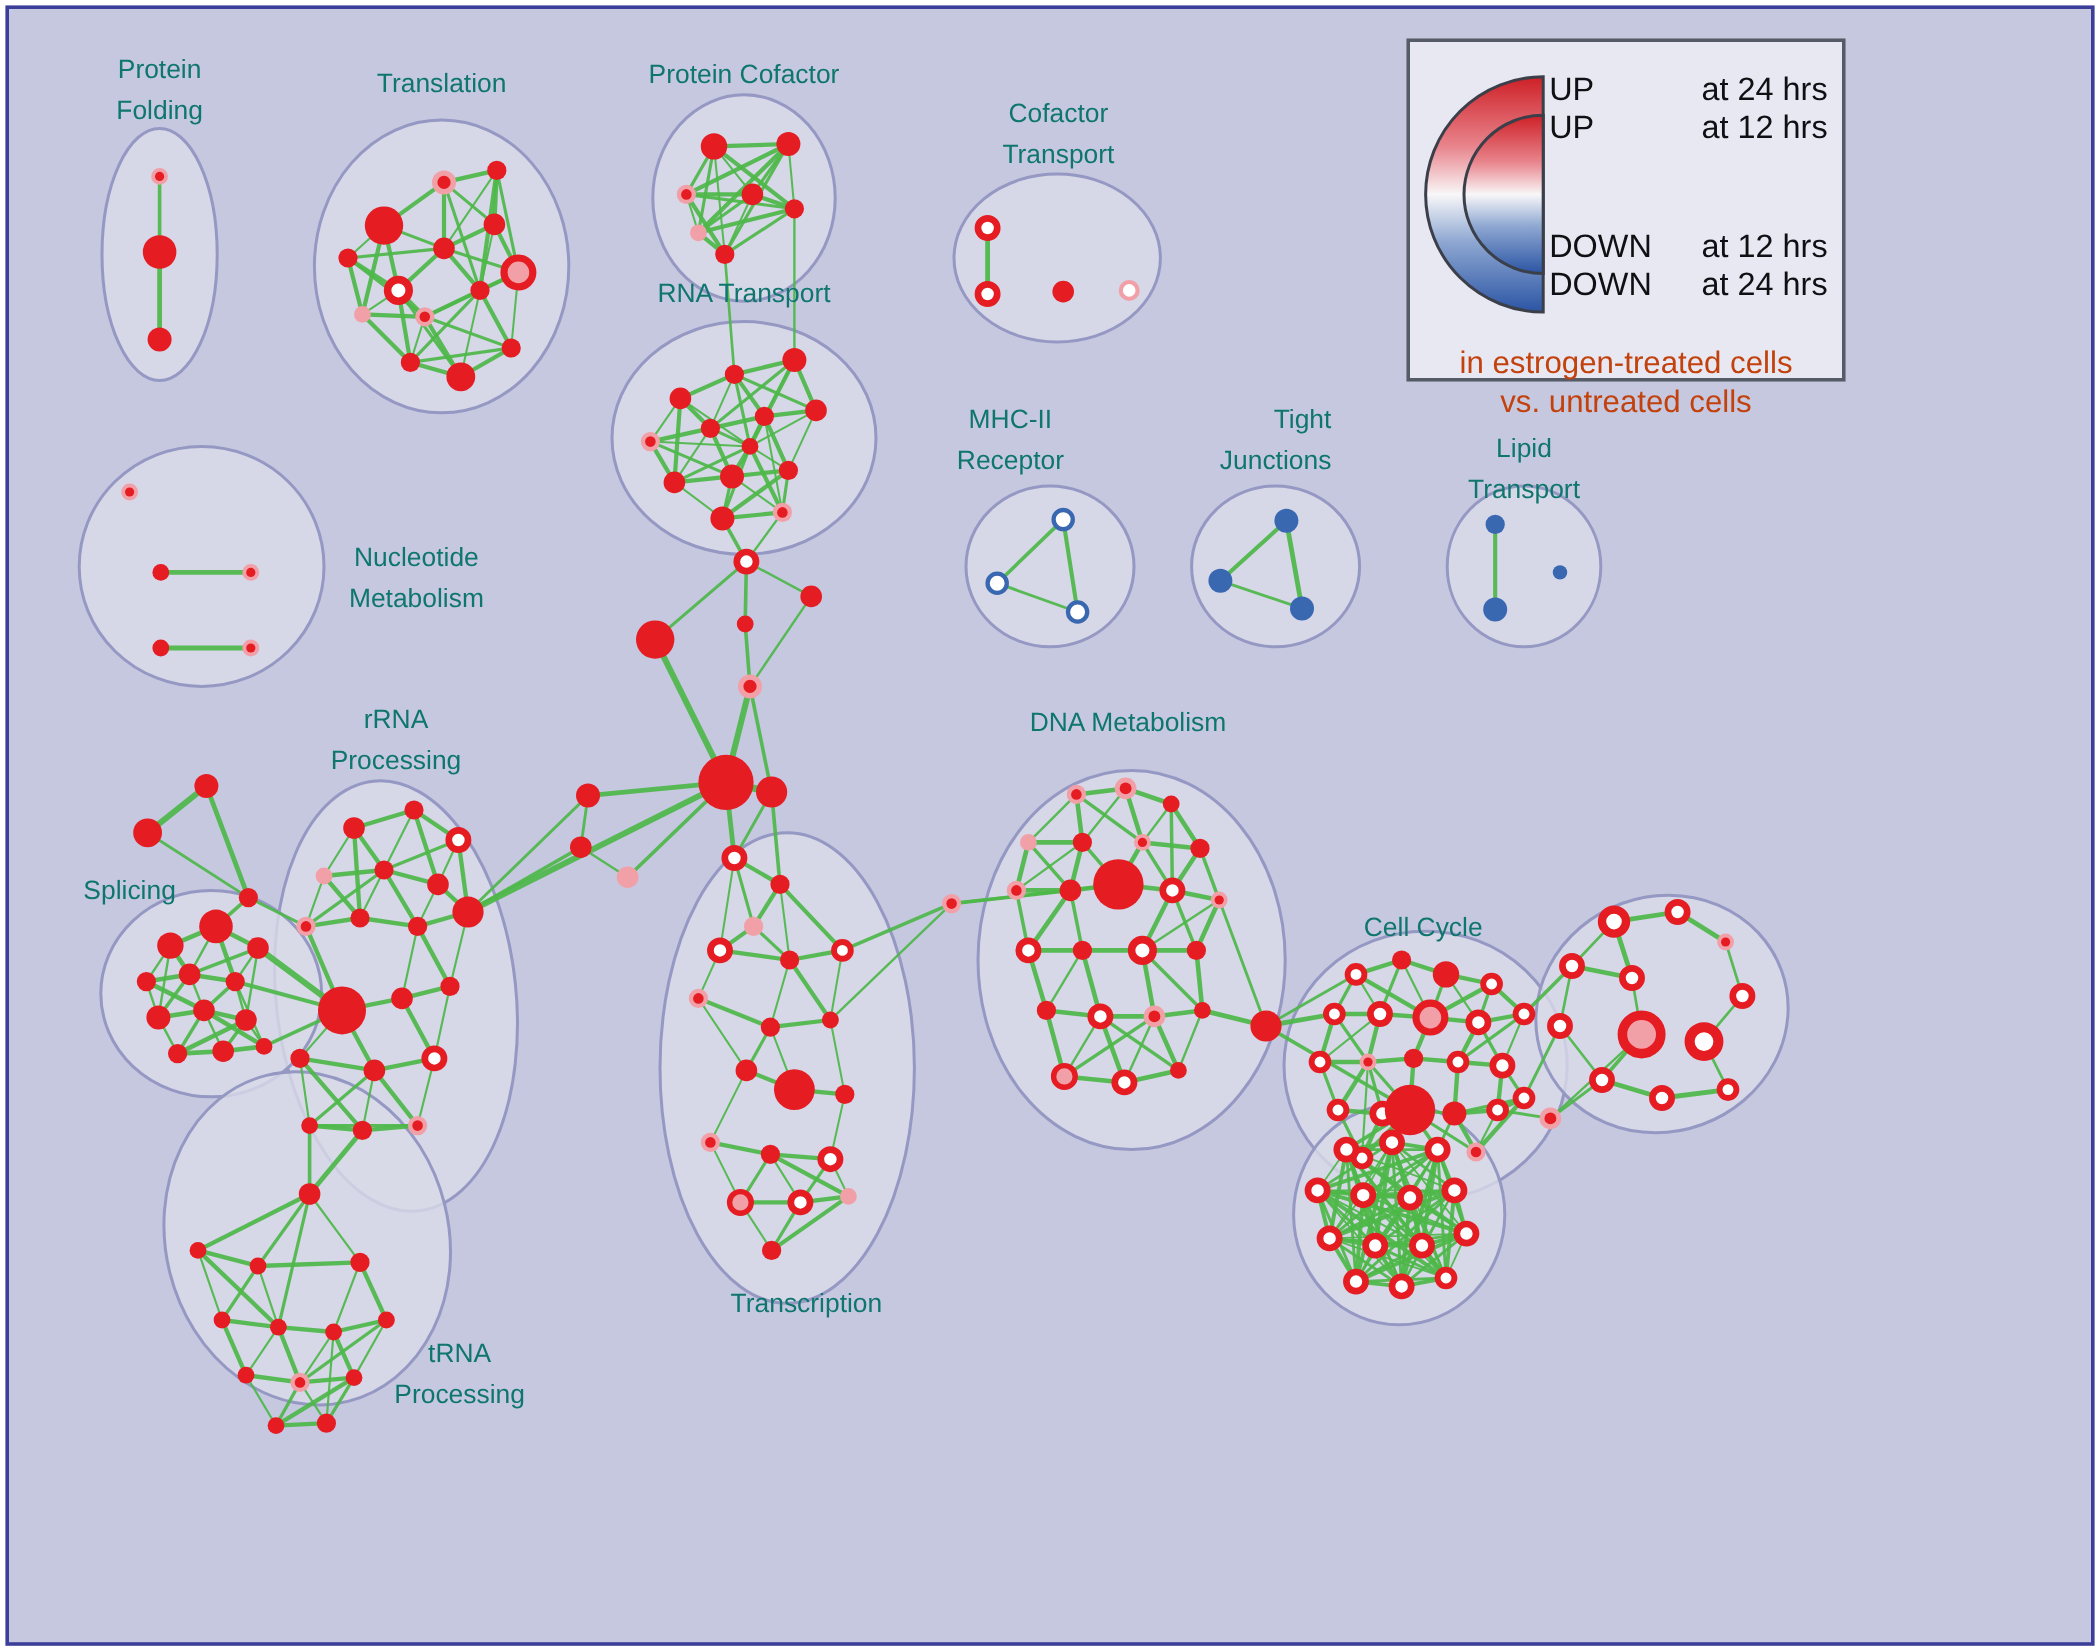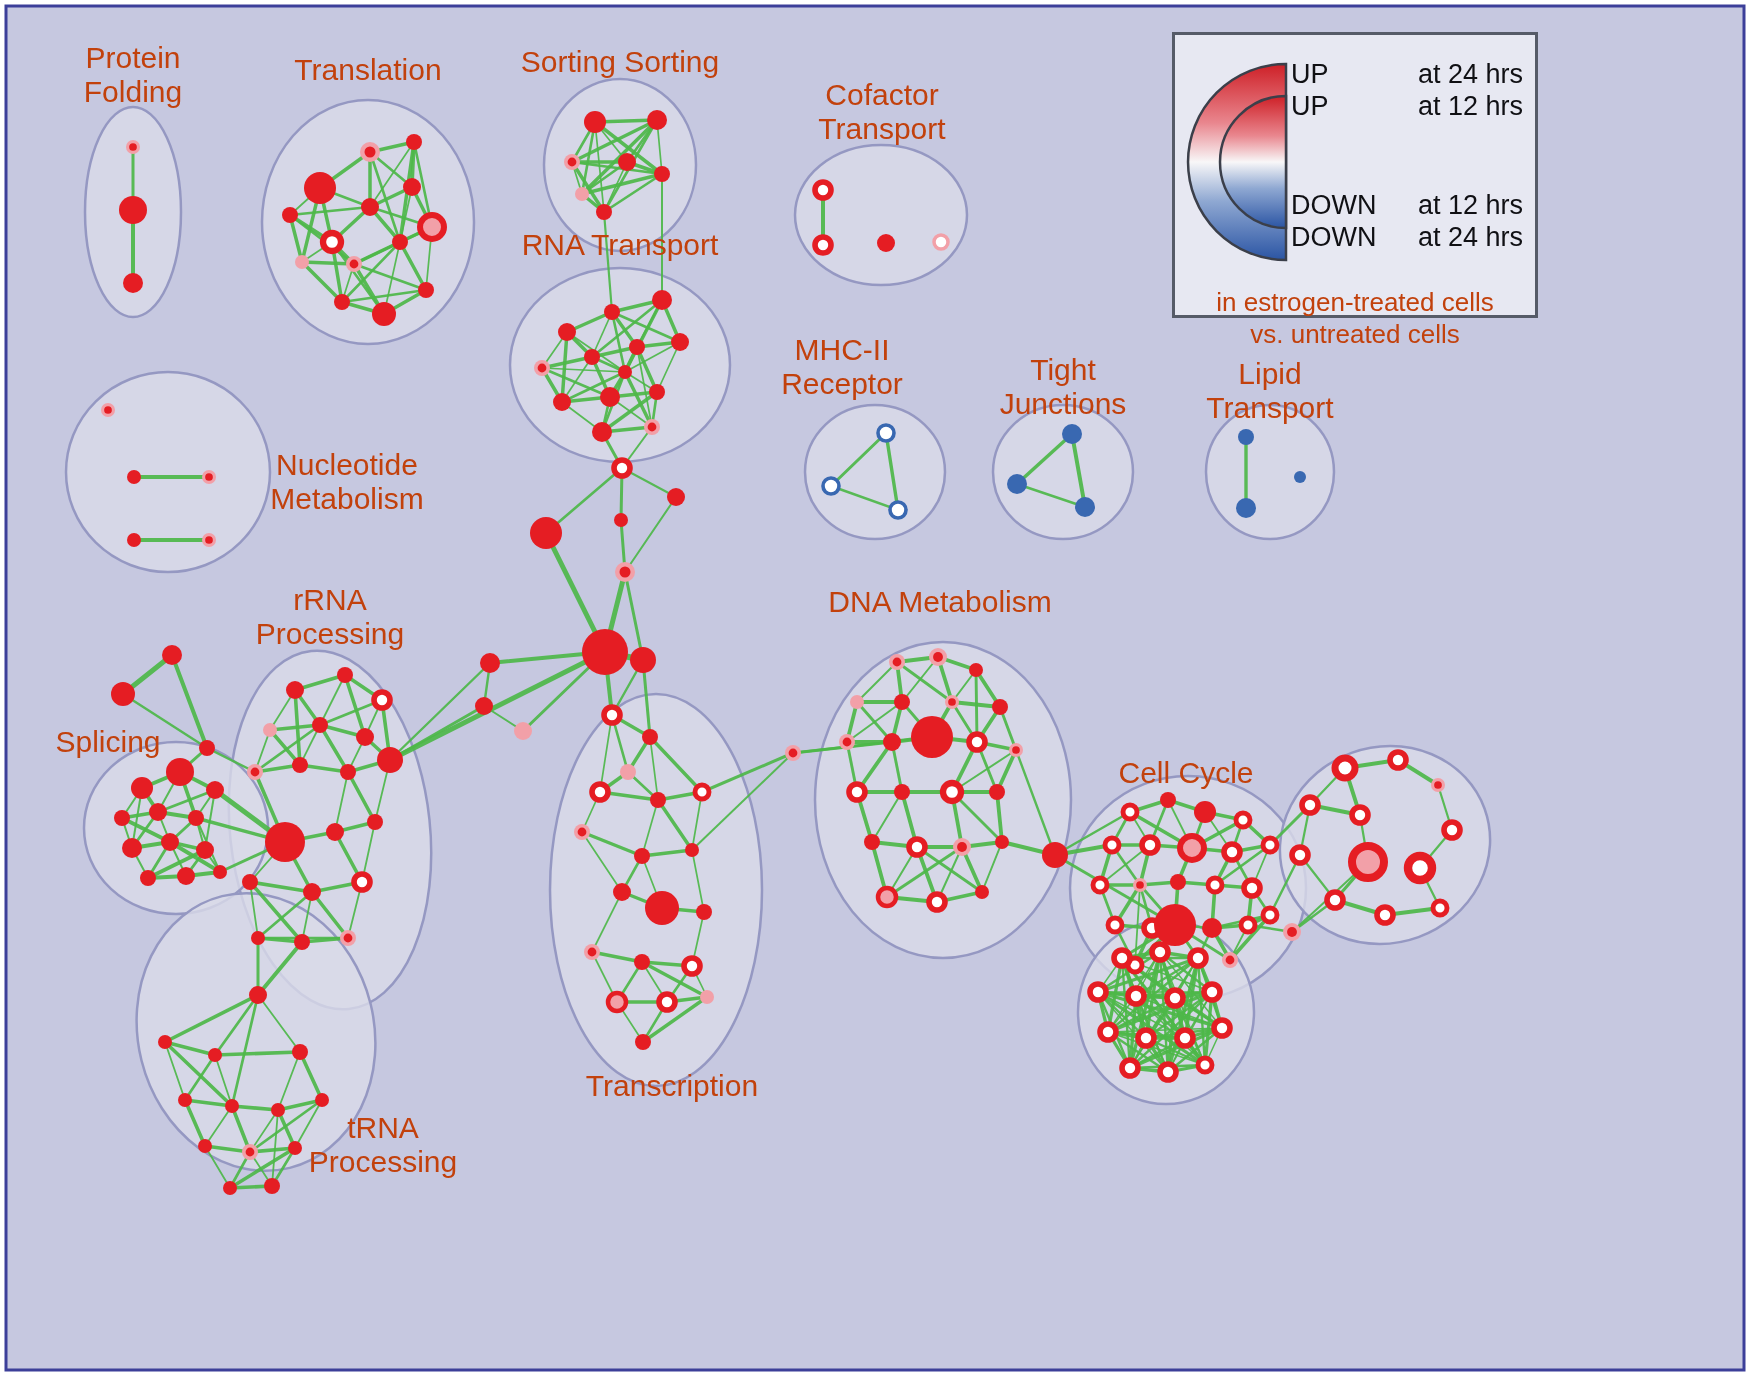--- a/index.html
+++ b/index.html
@@ -1,21 +1,21 @@
 <!DOCTYPE html>
 <html><head>
 <meta charset="utf-8">
 <style>
   html,body{margin:0;padding:0;background:#ffffff;}
   .stage{position:relative;width:1750px;height:1376px;background:#ffffff;
          font-family:"Liberation Sans",sans-serif;overflow:hidden;}
   #net{position:absolute;left:0;top:0;}
   #labels{position:absolute;left:0;top:0;width:100%;height:100%;pointer-events:none;}
   .cluster-label{position:absolute;transform:translate(-50%,-50%);text-align:center;
-                 font-size:30px;line-height:34px;color:#c2410c;white-space:pre-line;}
+                 font-size:22px;line-height:34px;color:#0f766e;white-space:pre-line;}
   .legend{position:absolute;left:1172px;top:32px;width:366px;height:286px;
           background:#e7e8f2;border:3px solid #565b68;box-sizing:border-box;}
   .gauge{position:absolute;left:0;top:0;}
   .lrow{position:absolute;left:116px;right:12px;display:flex;justify-content:space-between;
         font-size:27px;line-height:30px;color:#101014;}
   .r0{top:24px}.r1{top:56px}.r2{top:155px}.r3{top:187px}
   .lcaption{position:absolute;left:0;right:0;top:212px;text-align:center;font-size:26px;
             line-height:32px;color:#c2410c;white-space:pre-line;margin-top:39px;}
 </style>
 </head>
@@ -789,27 +789,27 @@
       <circle cx="793" cy="753" r="8" fill="#f2a0a8"></circle>
       <circle cx="793" cy="753" r="4.4" fill="#e51d23"></circle>
       <circle cx="1055" cy="855" r="13" fill="#e51d23"></circle>
       <circle cx="1292" cy="932" r="9" fill="#f2a0a8"></circle>
       <circle cx="1292" cy="932" r="4.95" fill="#e51d23"></circle>
     </svg>
   <div id="labels">
       <div class="cluster-label" style="left: 133px; top: 75px;">Protein
 Folding</div>
       <div class="cluster-label" style="left: 368px; top: 70px;">Translation</div>
-      <div class="cluster-label" style="left: 620px; top: 62px;">Sorting Sorting</div>
+      <div class="cluster-label" style="left: 620px; top: 62px;">Protein Cofactor</div>
       <div class="cluster-label" style="left: 882px; top: 112px;">Cofactor
 Transport</div>
       <div class="cluster-label" style="left: 620px; top: 245px;">RNA Transport</div>
       <div class="cluster-label" style="left: 842px; top: 367px;">MHC-II
 Receptor</div>
-      <div class="cluster-label" style="left: 1063px; top: 387px;">Tight
+      <div class="cluster-label" style="left: 1063px; top: 367px; text-align: right;">Tight
 Junctions</div>
       <div class="cluster-label" style="left: 1270px; top: 367px; margin-top: 24px;">Lipid
 Transport</div>
       <div class="cluster-label" style="left: 347px; top: 482px;">Nucleotide
 Metabolism</div>
       <div class="cluster-label" style="left: 330px; top: 617px;">rRNA
 Processing</div>
       <div class="cluster-label" style="left: 108px; top: 742px;">Splicing</div>
       <div class="cluster-label" style="left: 383px; top: 1145px;">tRNA
 Processing</div>

